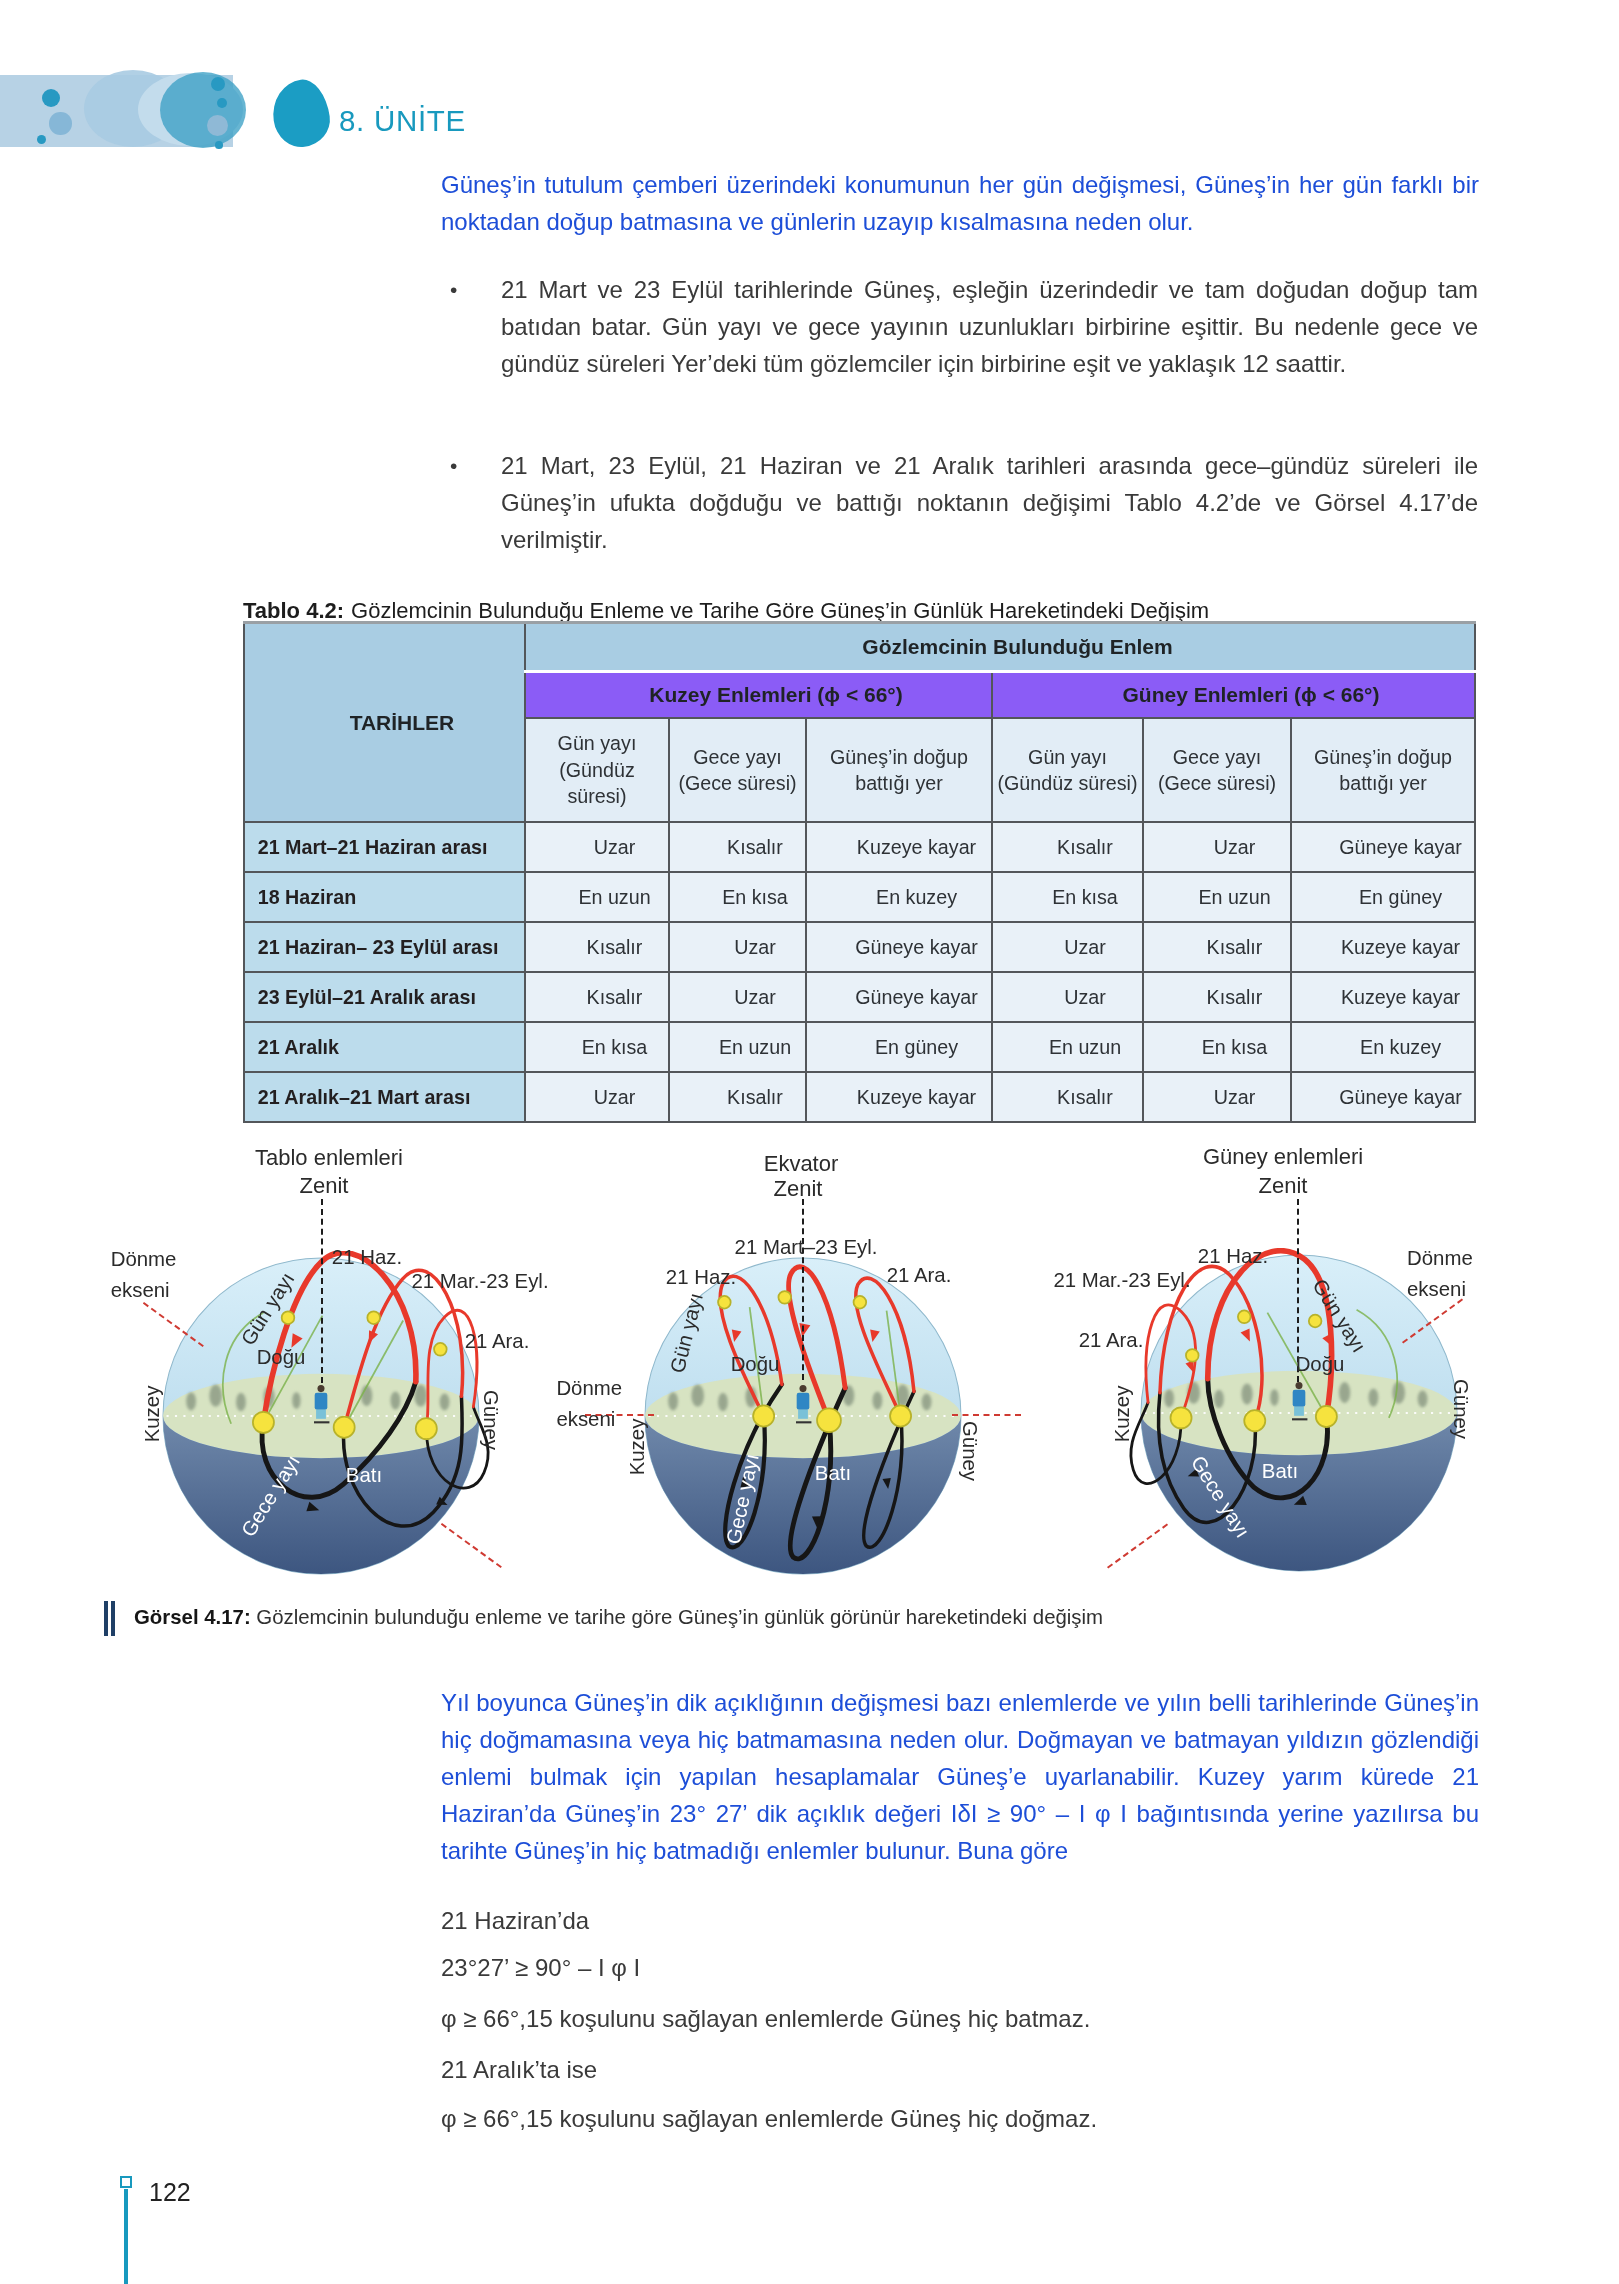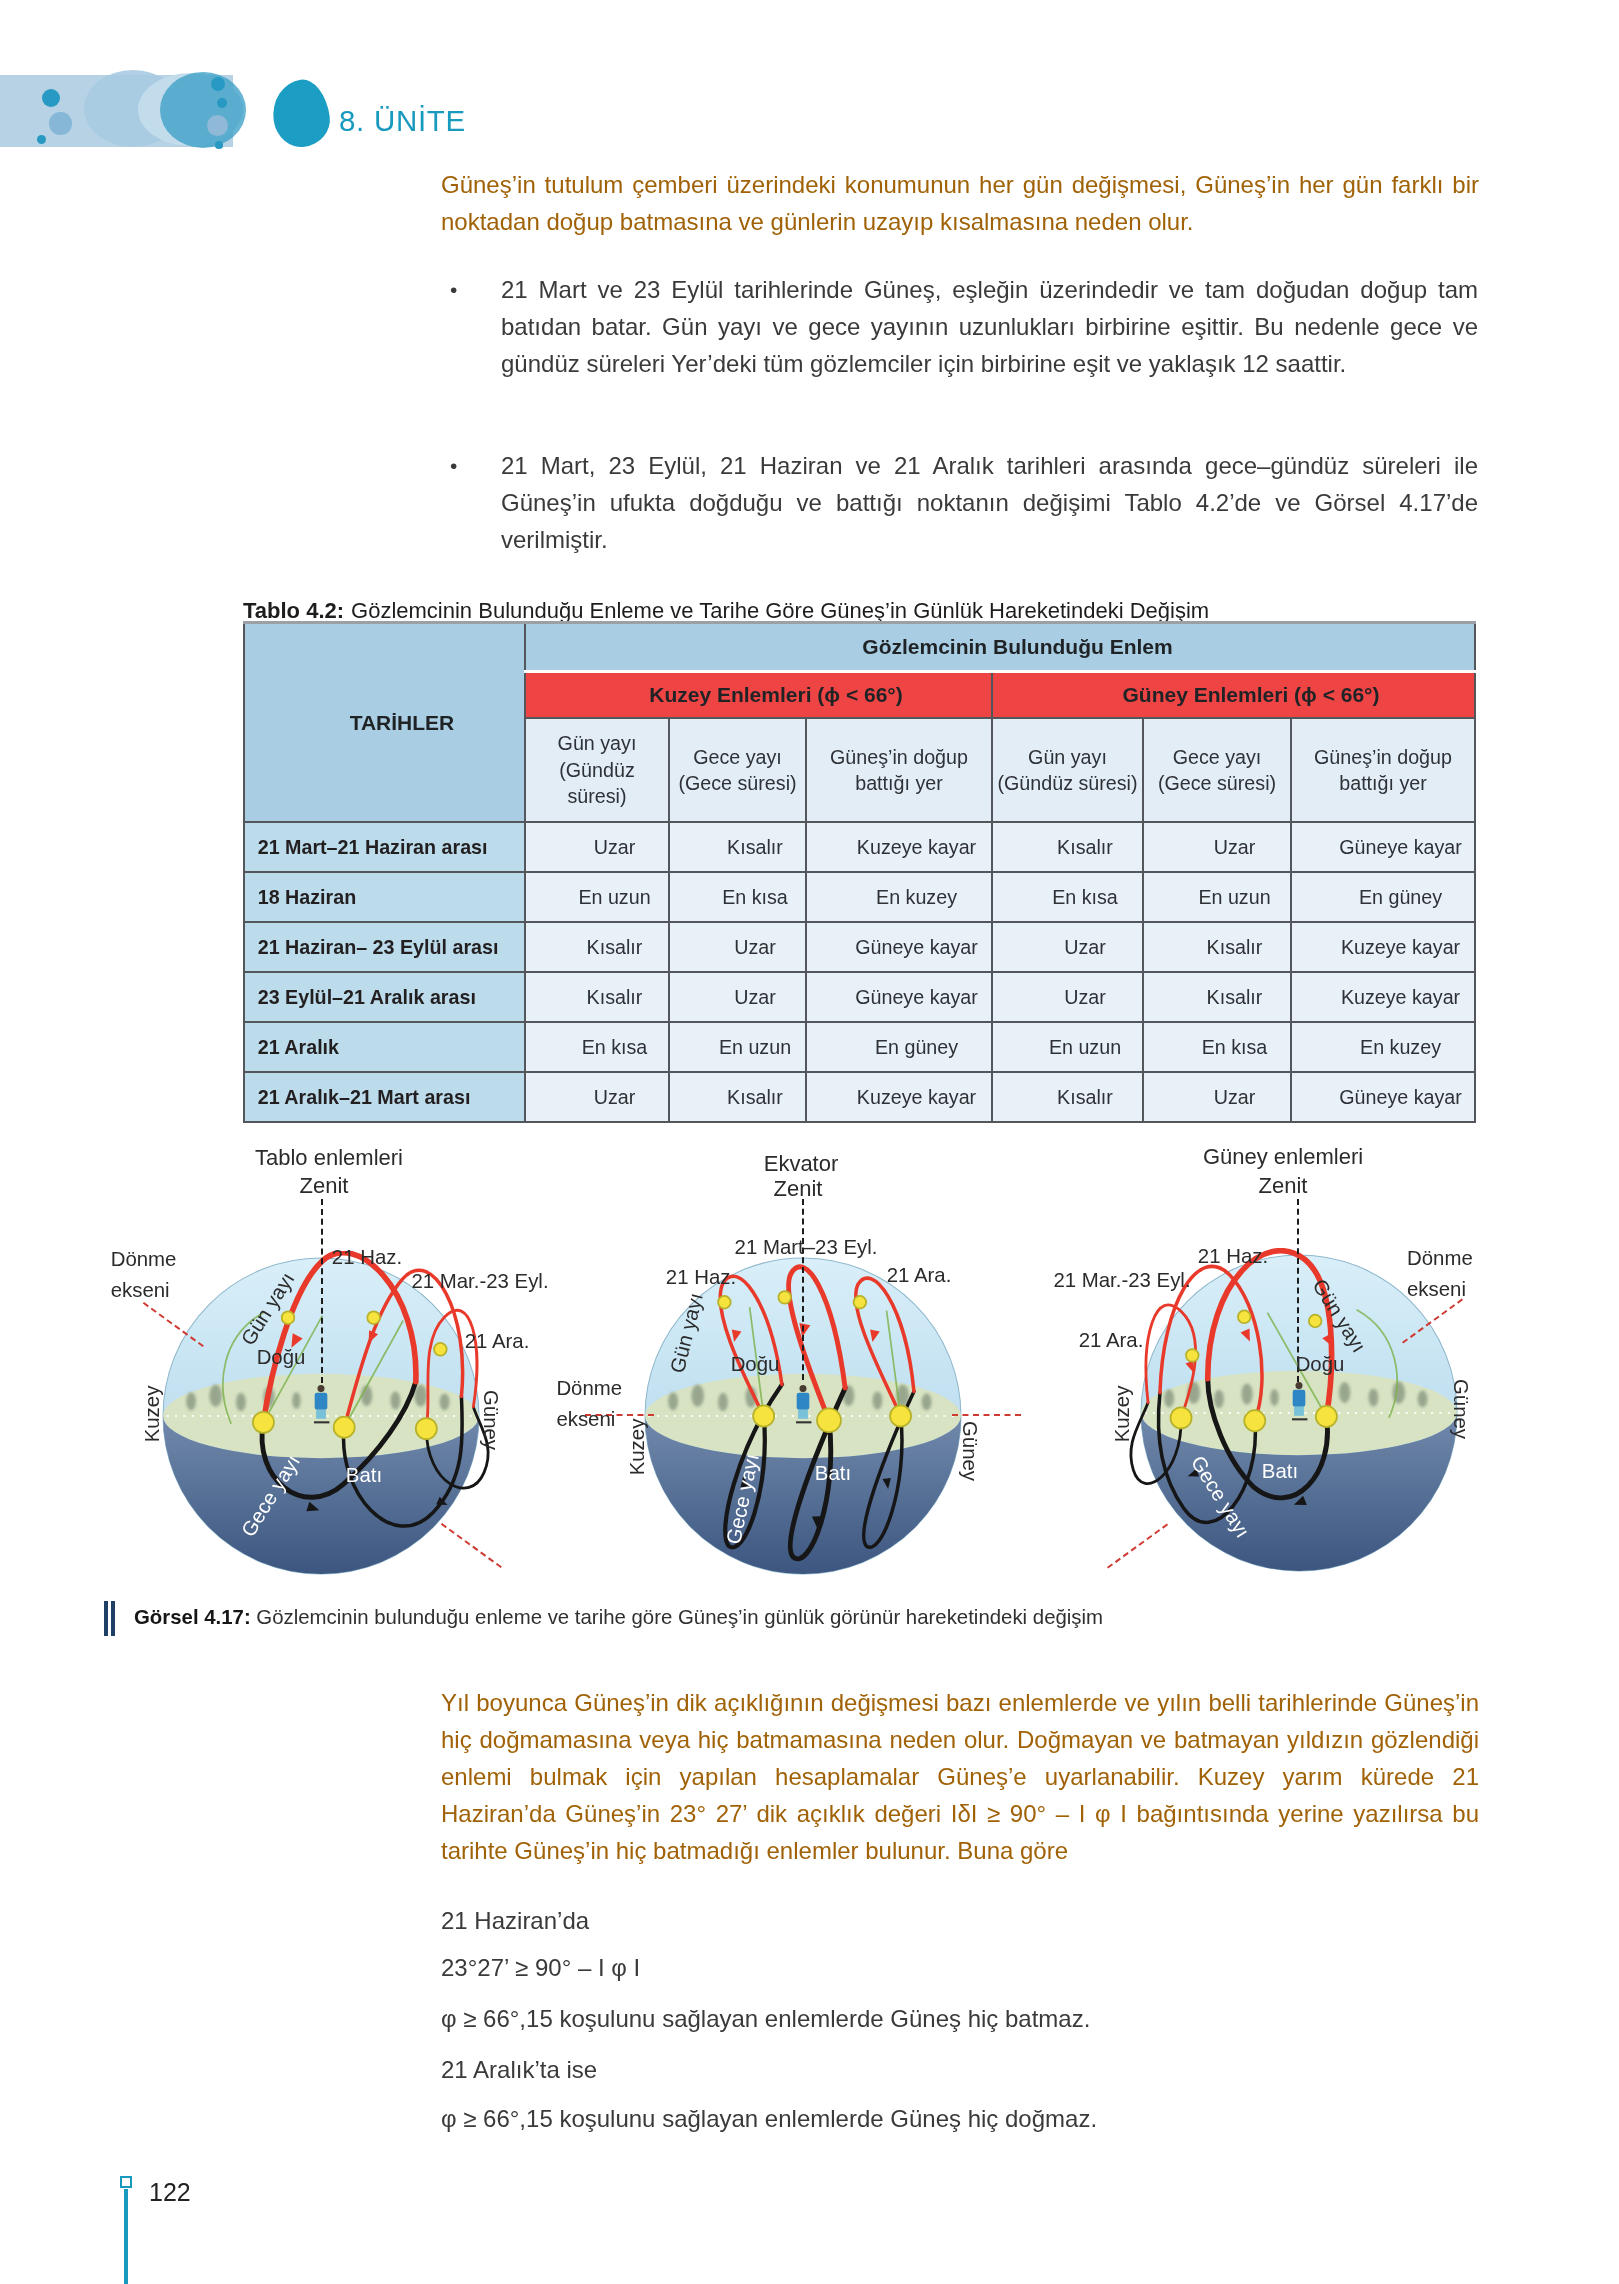--- a/index.html
+++ b/index.html
@@ -6,33 +6,33 @@
   .page{position:relative;width:1620px;height:2284px;background:#ffffff;overflow:hidden;
         font-family:"Liberation Sans", sans-serif;color:#2b2b2b;}
   
   .band{position:absolute;left:0;top:75px;width:233px;height:72px;background:#b7d2e5;}
   .circ{position:absolute;border-radius:50%;}
   .blob{position:absolute;left:273px;top:80px;width:56px;height:67px;background:#1b9dc4;
         border-radius:58% 42% 52% 48% / 55% 60% 40% 45%;transform:rotate(-8deg);}
   .unite{position:absolute;left:339px;top:104px;font-size:29.5px;font-weight:400;color:#1899be;letter-spacing:0.7px;}
   
   .para{position:absolute;left:441px;width:1038px;font-size:24px;line-height:37px;
-        text-align:justify;color:#a16207;}
+        text-align:justify;color:#1d4ed8;}
   .bullet{position:absolute;left:450px;width:1028px;display:flex;}
   .bullet .mark{width:51px;flex:0 0 51px;font-size:21px;line-height:37px;color:#3a3a3a;}
   .bullet .btxt{flex:1;font-size:24px;line-height:37px;text-align:justify;color:#3a3a3a;}
   
   .tcaption{position:absolute;left:243px;top:578px;font-size:22px;color:#1d1d1d;margin-top:20px;}
   .tcaption .bold{font-weight:700;margin-right:7px;}
   table.tbl{position:absolute;left:243px;top:621px;width:1232px;border-collapse:collapse;
             border:2.1px solid #75787c;border-top:3.5px solid #9aa0a5;table-layout:fixed;}
   .tbl th,.tbl td{border:2.1px solid #53565a;font-size:19.7px;color:#2e3236;text-align:center;vertical-align:middle;padding-left:36px;}
   .tbl tr.h1 th{height:44px;background:#a9cde3;font-size:21px;font-weight:700;color:#1f2326;}
   .tbl tr.h1 th.span6{border-bottom:3.5px solid #ffffff;}
-  .tbl tr.h2 th{height:42px;background:#ef4444;font-size:21px;font-weight:700;color:#1f2326;}
+  .tbl tr.h2 th{height:42px;background:#8b5cf6;font-size:21px;font-weight:700;color:#1f2326;}
   .tbl tr.h3 th{height:94px;background:#e2edf6;font-weight:400;line-height:1.35;padding:4.2px 2.8px;}
   .tbl th.corner{background:#a9cde3;font-size:21px;font-weight:700;color:#1f2326;}
   .tbl td{height:46px;background:#e9f1f8;}
   .tbl td.rowlabel{background:#bcdcec;text-align:left;padding-left:12.7px;font-weight:700;color:#231f20;}
   
   .sphere{position:absolute;top:1140px;height:464px;}
   .dl{position:absolute;font-size:20.4px;color:#2b2b2b;white-space:nowrap;}
   .wht{color:#ffffff;}
   .axis-lbl{position:absolute;font-size:20.4px;color:#2b2b2b;line-height:1.5;width:96px;}
   .zen{position:absolute;border-left:2.8px dashed #1c1c1c;width:0;}

